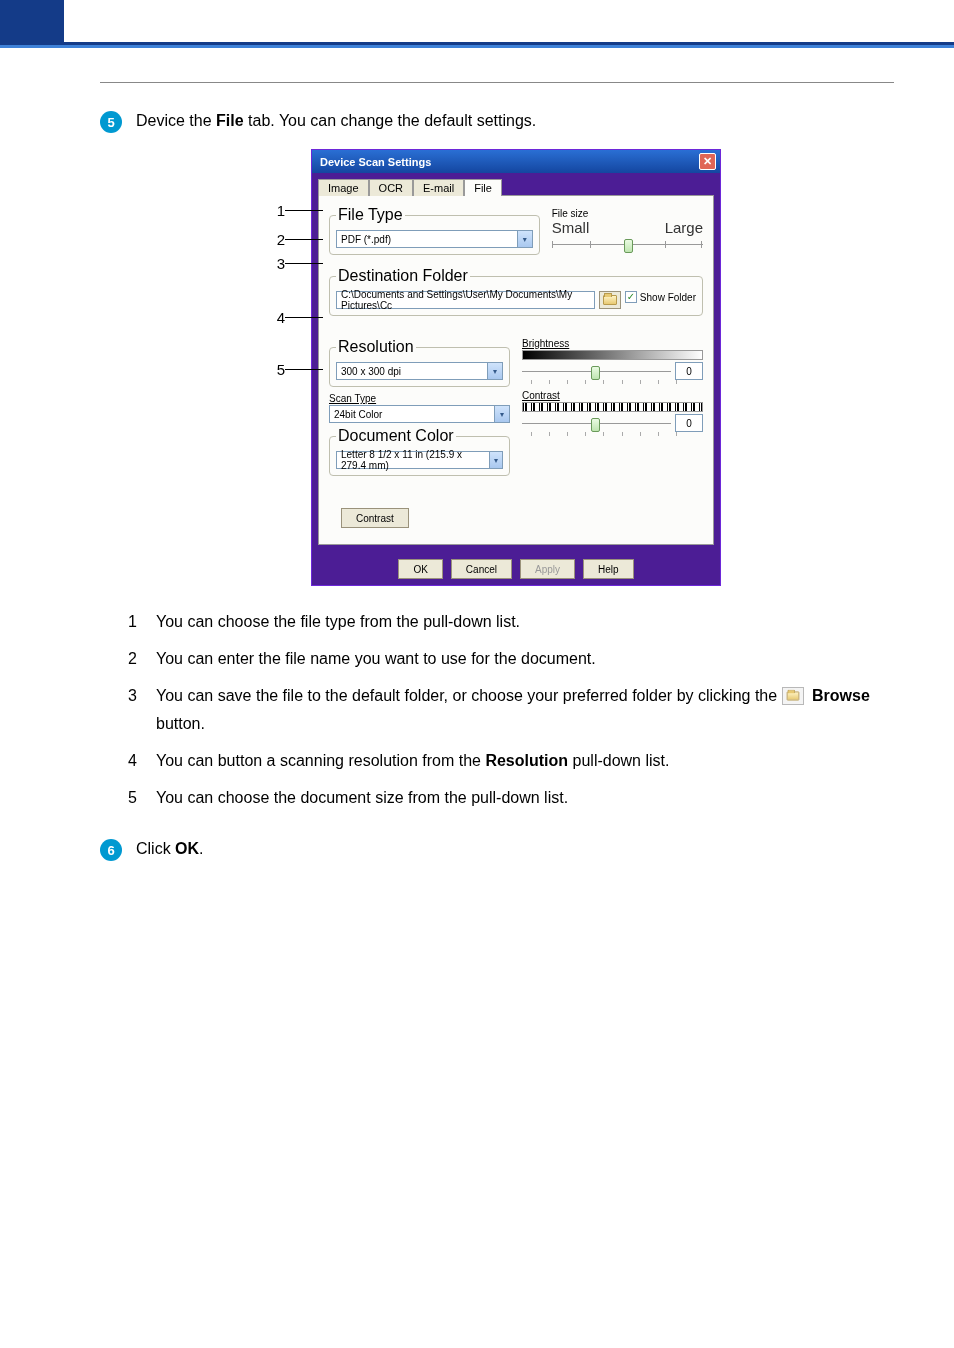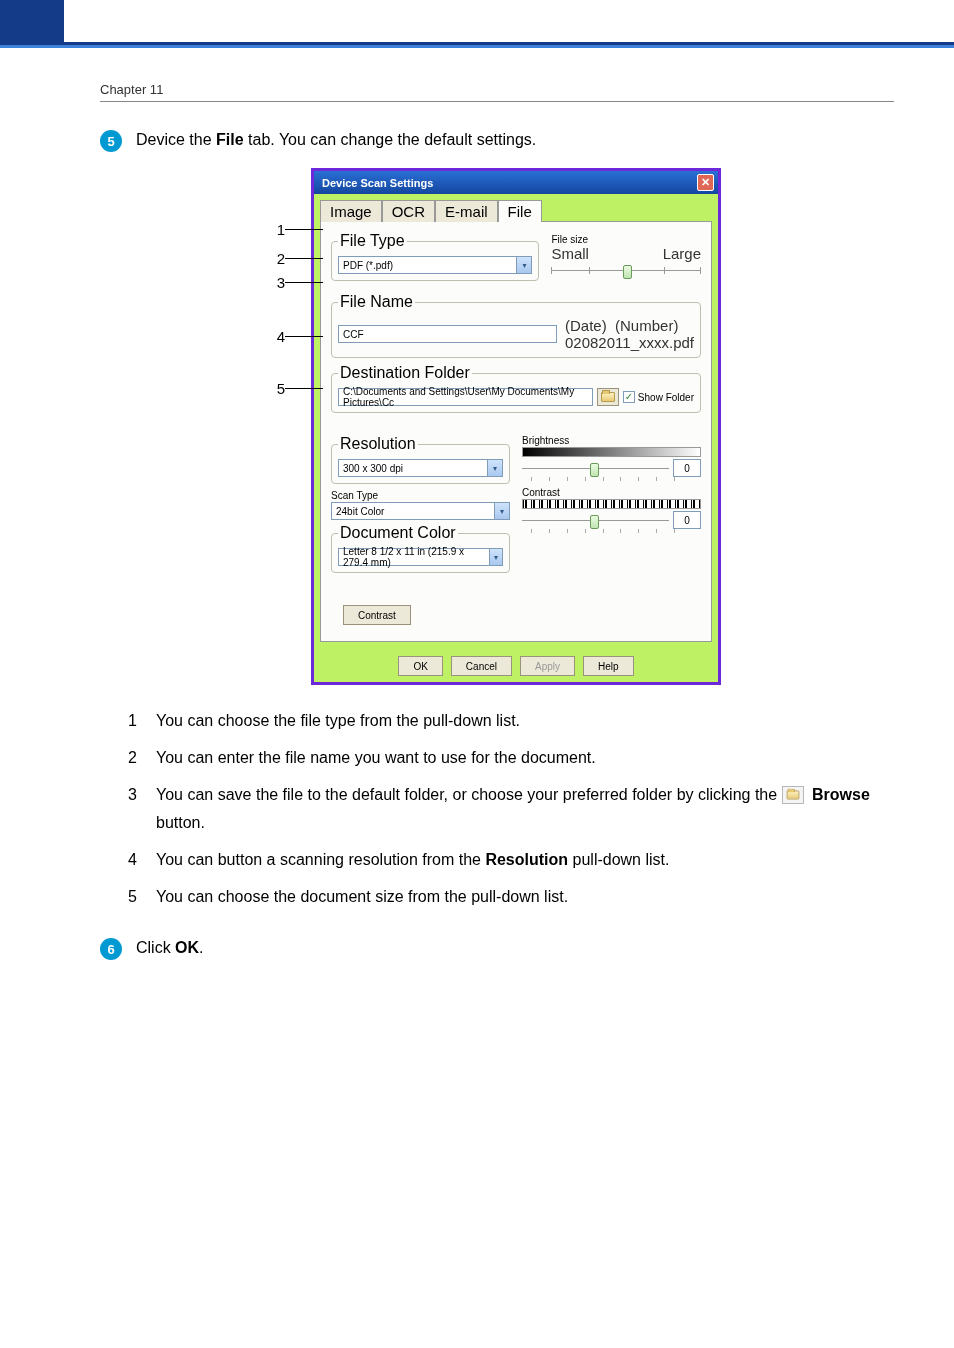--- a/index.html
+++ b/index.html
@@ -14,36 +14,36 @@
   .step-badge { width: 22px; height: 22px; border-radius: 50%; background: #0099d1; color: #fff; font-size: 13px; font-weight: bold; display: flex; align-items: center; justify-content: center; flex-shrink: 0; margin-top: 2px; }
   .step-text { font-size: 16px; line-height: 1.5; flex: 1; }
   .step-text b { font-weight: bold; }
 
   .dialog-area { display: flex; gap: 8px; margin: 16px 0 22px 0; justify-content: center; }
   .callouts { display: flex; flex-direction: column; font-size: 15px; color: #000; width: 30px; position: relative; }
   .callout { position: absolute; display: flex; align-items: center; }
   .callout .num { width: 12px; text-align: right; font-size: 15px; }
   .callout .line { height: 1px; background: #000; display: inline-block; }
 
-  .dialog { width: 410px; border: 3px solid #6d28d9; background: #bef264; font-size: 10px; font-family: Tahoma, Arial, sans-serif; }
+  .dialog { width: 410px; border: 1px solid #6d28d9; background: #4c1d95; font-size: 10px; font-family: Tahoma, Arial, sans-serif; }
   .titlebar { height: 23px; background: linear-gradient(#2a6fd4, #1446a0); display: flex; align-items: center; justify-content: space-between; padding: 0 4px; }
   .titlebar .title { color: #fff; font-weight: bold; font-size: 11px; padding-left: 4px; }
   .titlebar .close { width: 17px; height: 17px; background: #e06656; border: 1px solid #fff; color: #fff; font-size: 11px; font-weight: bold; display: flex; align-items: center; justify-content: center; border-radius: 2px; }
   .tabs { display: flex; padding: 5px 6px 0 6px; gap: 0; }
-  .tab { padding: 2px 9px; border: 1px solid #999; border-bottom: none; background: #ece9d8; font-size: 15px; position: relative; top: 1px; }
+  .tab { padding: 2px 9px; border: 1px solid #999; border-bottom: none; background: #ece9d8; font-size: 11px; position: relative; top: 1px; }
   .tab.active { background: #fcfcfa; z-index: 2; }
   .panel { margin: 0 6px 6px 6px; border: 1px solid #999; background: #fcfcfa; padding: 10px 10px 8px 10px; }
   .row { display: flex; align-items: flex-start; gap: 12px; margin-bottom: 6px; }
   .col { flex: 1; }
   fieldset.group { border: 1px solid #bfbfaf; border-radius: 4px; padding: 6px 6px 6px 6px; margin-bottom: 6px; position: relative; }
   fieldset.group legend { font-size: 16px; padding: 0 2px; }
   .select { width: 100%; height: 18px; border: 1px solid #7f9db9; background: #fff; display: flex; align-items: center; justify-content: space-between; padding: 0 0 0 4px; font-size: 10px; }
   .select .arrow { width: 15px; height: 16px; background: linear-gradient(#cfe3fb,#a9c8ef); border-left: 1px solid #7f9db9; display: flex; align-items: center; justify-content: center; color: #345a8a; font-size: 8px; }
   .input { width: 100%; height: 18px; border: 1px solid #7f9db9; background: #fff; padding: 0 4px; font-size: 10px; display: flex; align-items: center; }
-  .lbl { font-size: 10px; margin-bottom: 1px; display: block; }
+  .lbl { font-size: 10px; margin-bottom: 1px; display: block; text-decoration: underline; }
   .filesize { font-size: 10px; }
   .slider-track { position: relative; height: 14px; margin-top: 2px; }
   .slider-line { position: absolute; top: 6px; left: 0; right: 0; height: 1px; background: #999; }
   .tick { position: absolute; top: 3px; width: 1px; height: 7px; background: #999; }
   .slider-thumb { position: absolute; top: 1px; width: 9px; height: 14px; background: linear-gradient(#eafbe2,#bfe5b0); border: 1px solid #6a9a5a; border-radius: 2px; }
   .mini { font-size: 15px; color: #333; }
   .browse-btn { width: 22px; height: 18px; border: 1px solid #9a927b; background: #ece9d8; display: flex; align-items: center; justify-content: center; }
   .folder-ico { width: 14px; height: 10px; background: linear-gradient(#fff3c4,#e7c973); border: 1px solid #b89a4c; border-radius: 1px; position: relative; }
   .folder-ico::before { content: ""; position: absolute; top: -3px; left: 0; width: 6px; height: 3px; background: #e7c973; border: 1px solid #b89a4c; border-bottom: none; border-radius: 1px 1px 0 0; }
   .check { display: flex; align-items: center; gap: 3px; font-size: 10px; }
@@ -66,21 +66,20 @@
   .inline-folder .folder-ico { transform: scale(0.9); }
 </style>
 </head>
 <body>
 
 <div class="page">
   <div class="left-bar"></div>
   <div class="top-rule"></div>
 
   <div class="content">
-    <div class="chapter-line">Chapter 11</div>
     <div class="chapter-rule"></div>
 
     <div class="step-row">
       <div class="step-badge">5</div>
       <div class="step-text">
         <span>Device the </span><b>File</b><span> tab. You can change the default settings.</span>
       </div>
     </div>
 
     <div class="dialog-area">
@@ -138,34 +137,24 @@
                 <div class="tick" style="left:0%"></div>
                   <div class="tick" style="left:25%"></div>
                   <div class="tick" style="left:50%"></div>
                   <div class="tick" style="left:75%"></div>
                   <div class="tick" style="left:99%"></div>
                 <div class="slider-thumb" style="left:48%;"></div>
               </div>
             </div>
           </div>
 
-          <fieldset class="group">
-            <legend>File Name</legend>
-            <div style="display:flex; align-items:center; gap:8px;">
-              <div class="input" style="flex:1;">CCF</div>
-              <div style="text-align:left;">
-                <div><span class="mini">(Date)</span>&nbsp;&nbsp;&nbsp;<span class="mini">(Number)</span></div>
-                <div class="mini">02082011_xxxx.pdf</div>
-              </div>
-            </div>
-          </fieldset>
 
           <fieldset class="group">
             <legend>Destination Folder</legend>
-            <div style="display:flex; align-items:center; gap:4px;">
+            <div style="display:flex; align-items:flex-start; gap:4px;">
               <div class="input" style="flex:1;">C:\Documents and Settings\User\My Documents\My Pictures\Cc</div>
               <div class="browse-btn">
                   <div class="folder-ico"></div>
                 </div>
               <label class="check">
                 <span class="chk">✓</span>
                 <span>Show Folder</span>
               </label>
             </div>
           </fieldset>

